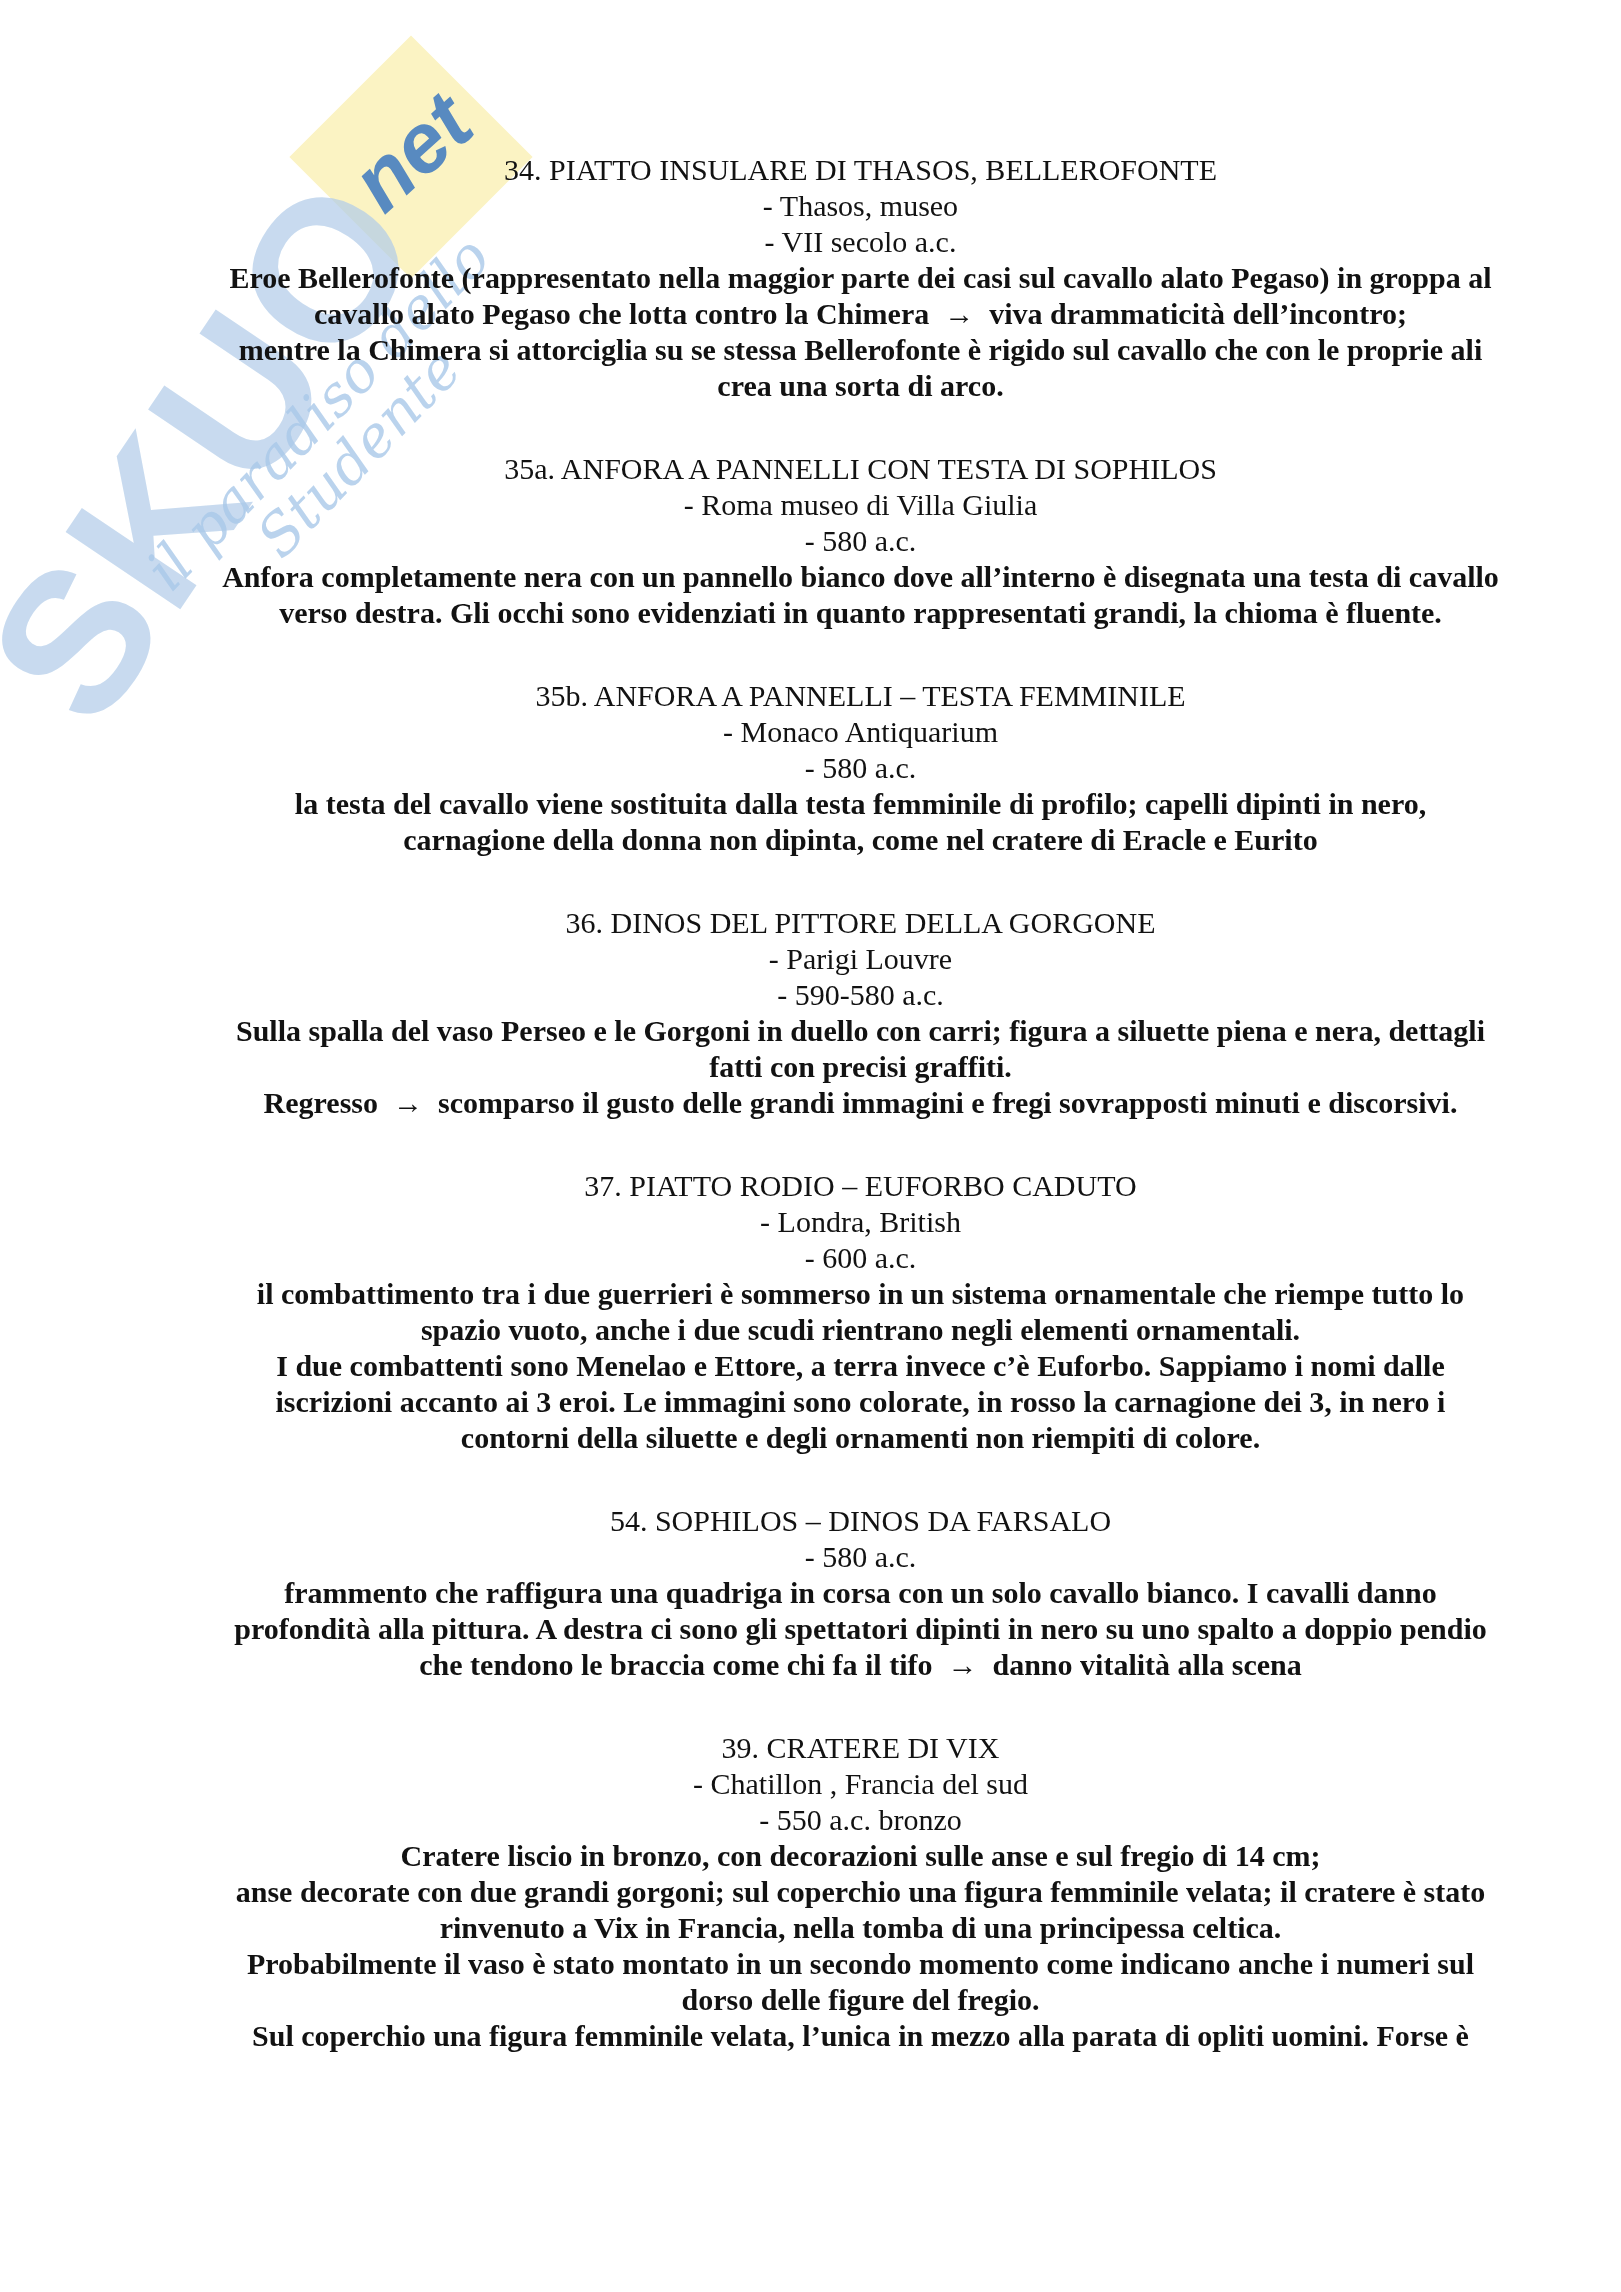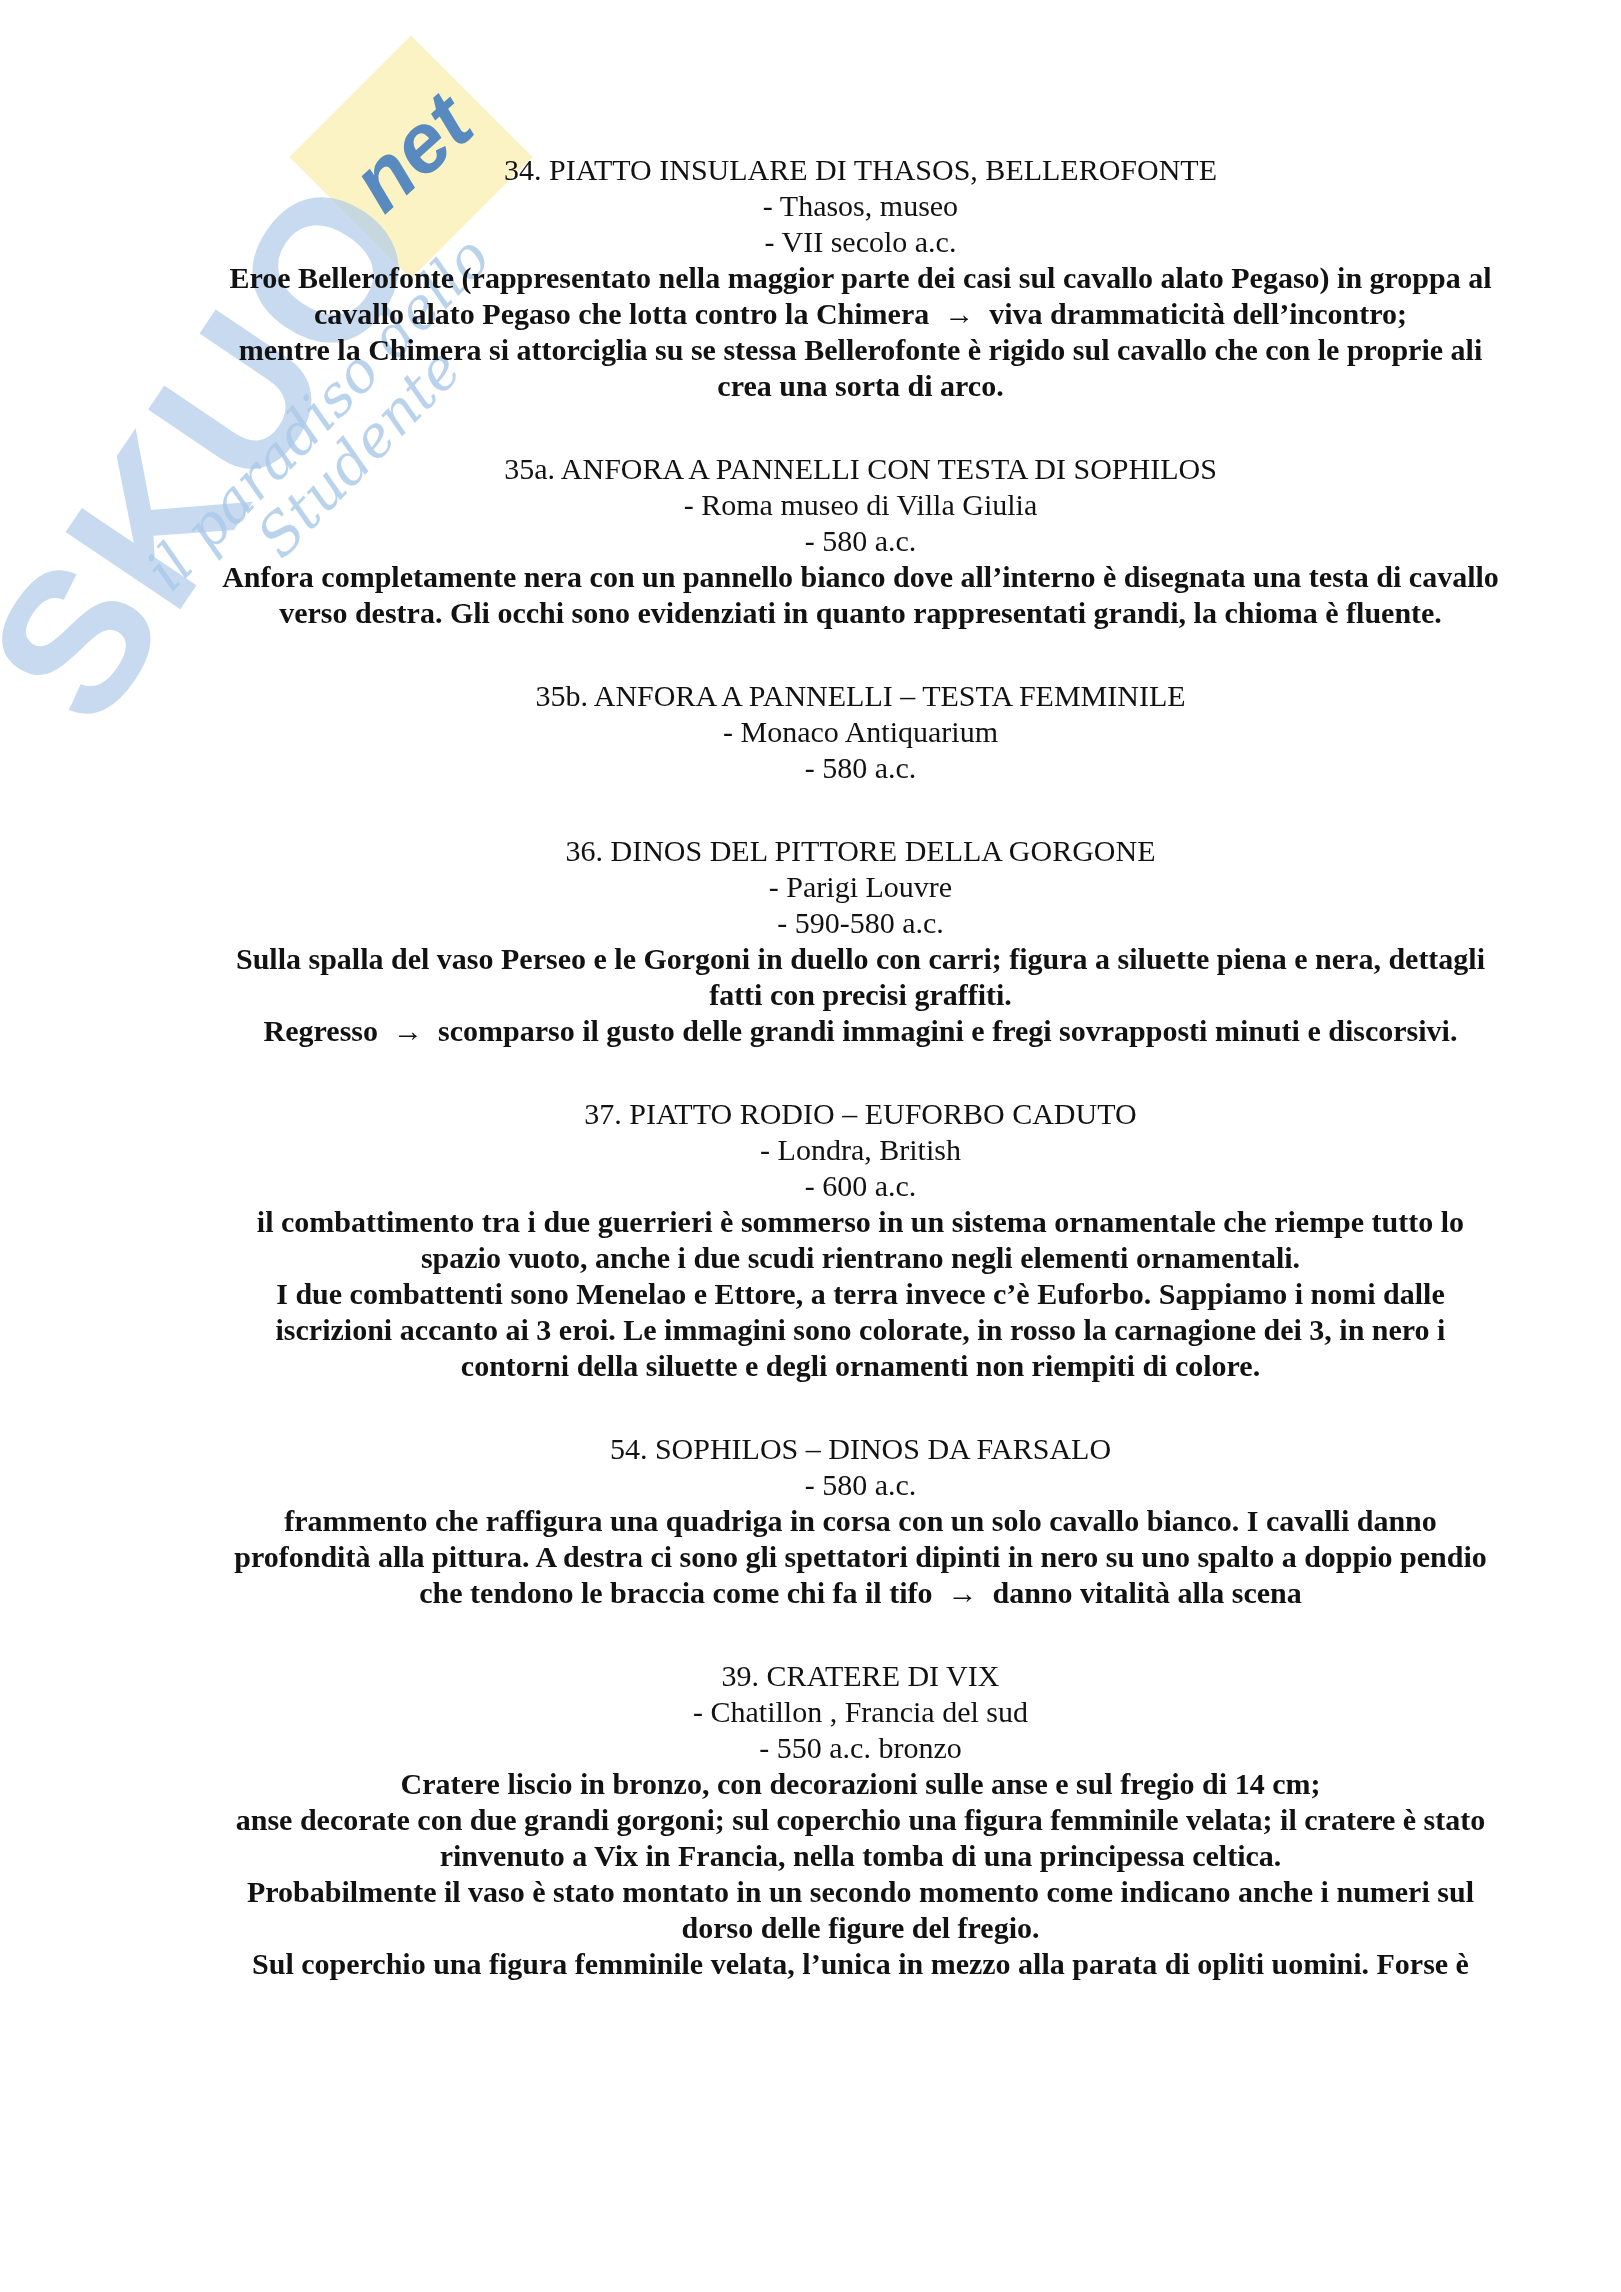--- a/index.html
+++ b/index.html
@@ -128,20 +128,22 @@
     <div class="meta">- Roma museo di Villa Giulia</div>
     <div class="meta">- 580 a.c.</div>
     <p class="body">Anfora completamente nera con un pannello bianco dove all’interno è disegnata una testa di cavallo
 verso destra. Gli occhi sono evidenziati in quanto rappresentati grandi, la chioma è fluente.</p>
   </section>
 
   <section class="entry">
     <h2>35b. ANFORA A PANNELLI – TESTA FEMMINILE</h2>
     <div class="meta">- Monaco Antiquarium</div>
     <div class="meta">- 580 a.c.</div>
+    <p class="body">la testa del cavallo viene sostituita dalla testa femminile di profilo; capelli dipinti in nero,
+carnagione della donna non dipinta, come nel cratere di Eracle e Eurito</p>
   </section>
 
   <section class="entry">
     <h2>36. DINOS DEL PITTORE DELLA GORGONE</h2>
     <div class="meta">- Parigi Louvre</div>
     <div class="meta">- 590-580 a.c.</div>
     <p class="body">Sulla spalla del vaso Perseo e le Gorgoni in duello con carri; figura a siluette piena e nera, dettagli
 fatti con precisi graffiti.
 Regresso  →  scomparso il gusto delle grandi immagini e fregi sovrapposti minuti e discorsivi.</p>
   </section>

